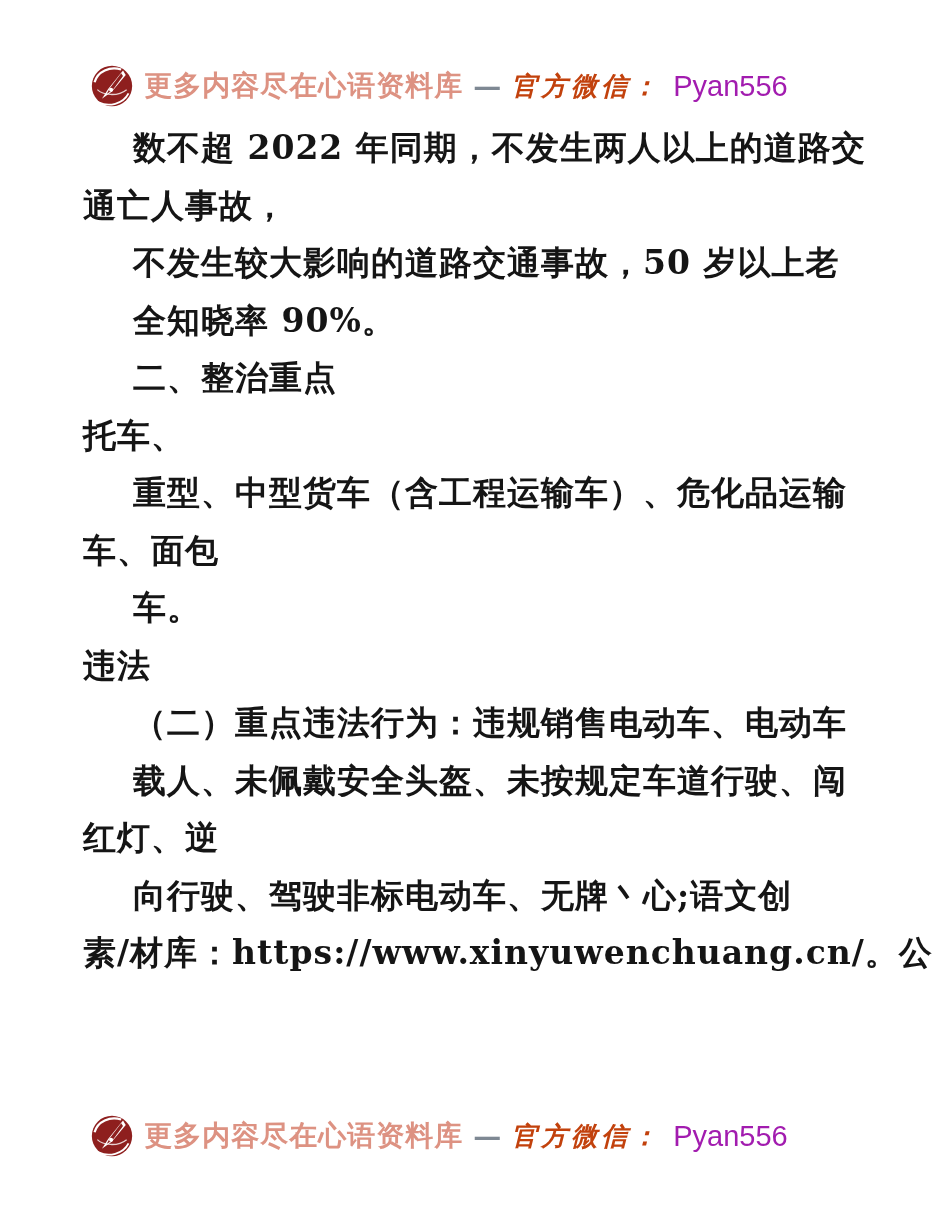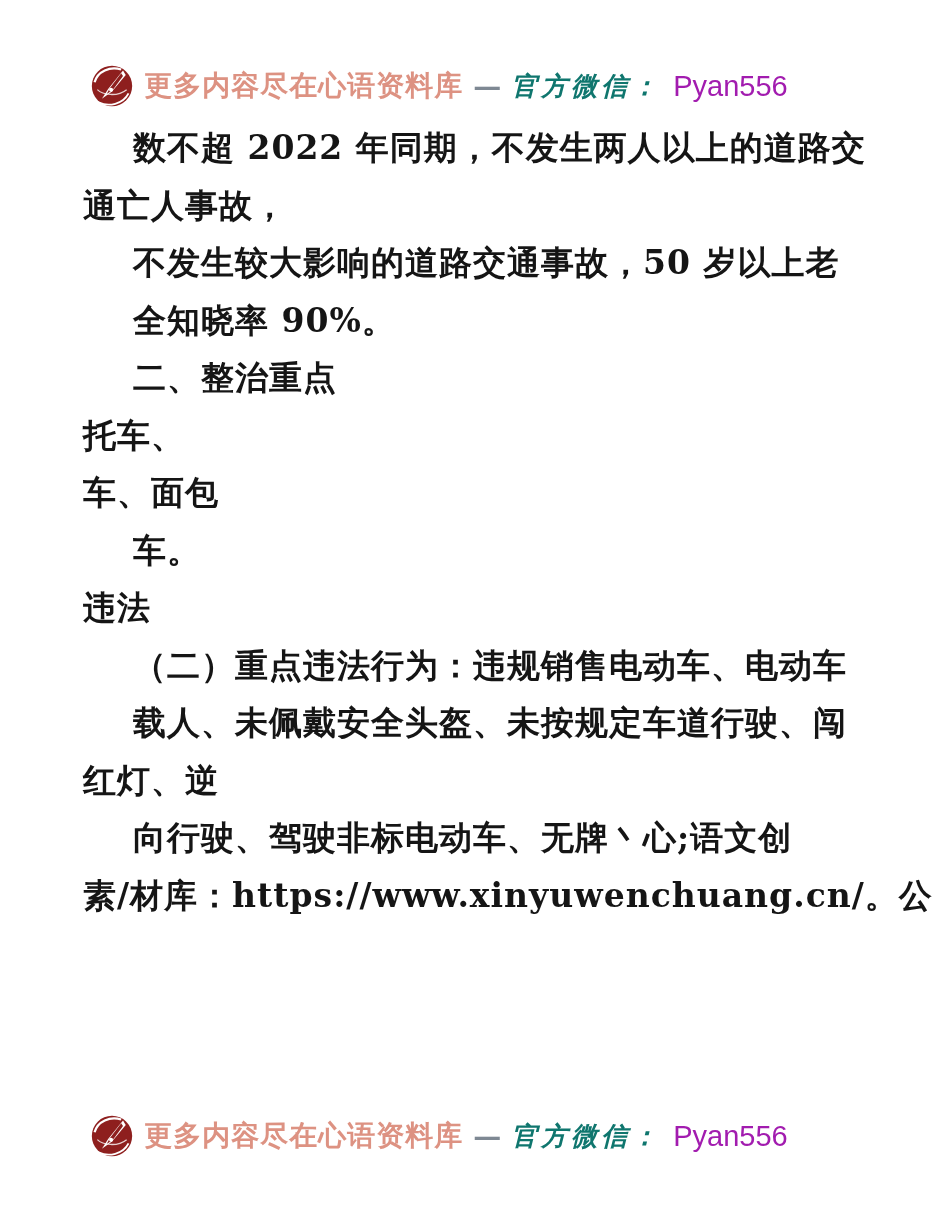--- a/index.html
+++ b/index.html
@@ -32,21 +32,21 @@
     letter-spacing: 1px;
     font-family: "DejaVu Serif", "Liberation Serif", serif;
   }
   .wm-sep {
     font-size: 28px;
     color: #7e8893;
     font-weight: bold;
   }
   .wm-label {
     font-size: 26px;
-    color: #0f766e;
+    color: #c2410c;
     font-style: italic;
     font-weight: bold;
     letter-spacing: 4px;
     font-family: "DejaVu Serif", "Liberation Serif", serif;
     text-align: center;
   }
   .wm-account {
     font-size: 29px;
     color: #a21caf;
     font-family: "Liberation Sans", sans-serif;
@@ -92,20 +92,21 @@
     <span class="wm-account">Pyan556</span>
   </div>
 
   <div class="doc-body" id="doc-body">
       <div class="line indent">数不超 2022 年同期，不发生两人以上的道路交</div>
       <div class="line">通亡人事故，</div>
       <div class="line indent">不发生较大影响的道路交通事故，50 岁以上老</div>
       <div class="line indent">全知晓率 90%。</div>
       <div class="line indent">二、整治重点</div>
       <div class="line">托车、</div>
+      <div class="line indent">重型、中型货车（含工程运输车）、危化品运输</div>
       <div class="line">车、面包</div>
       <div class="line indent">车。</div>
       <div class="line">违法</div>
       <div class="line indent">（二）重点违法行为：违规销售电动车、电动车</div>
       <div class="line indent">载人、未佩戴安全头盔、未按规定车道行驶、闯</div>
       <div class="line">红灯、逆</div>
       <div class="line indent">向行驶、驾驶非标电动车、无牌丶心;语文创</div>
       <div class="line">素/材库：https://www.xinyuwenchuang.cn/。公</div>
     </div>
 

